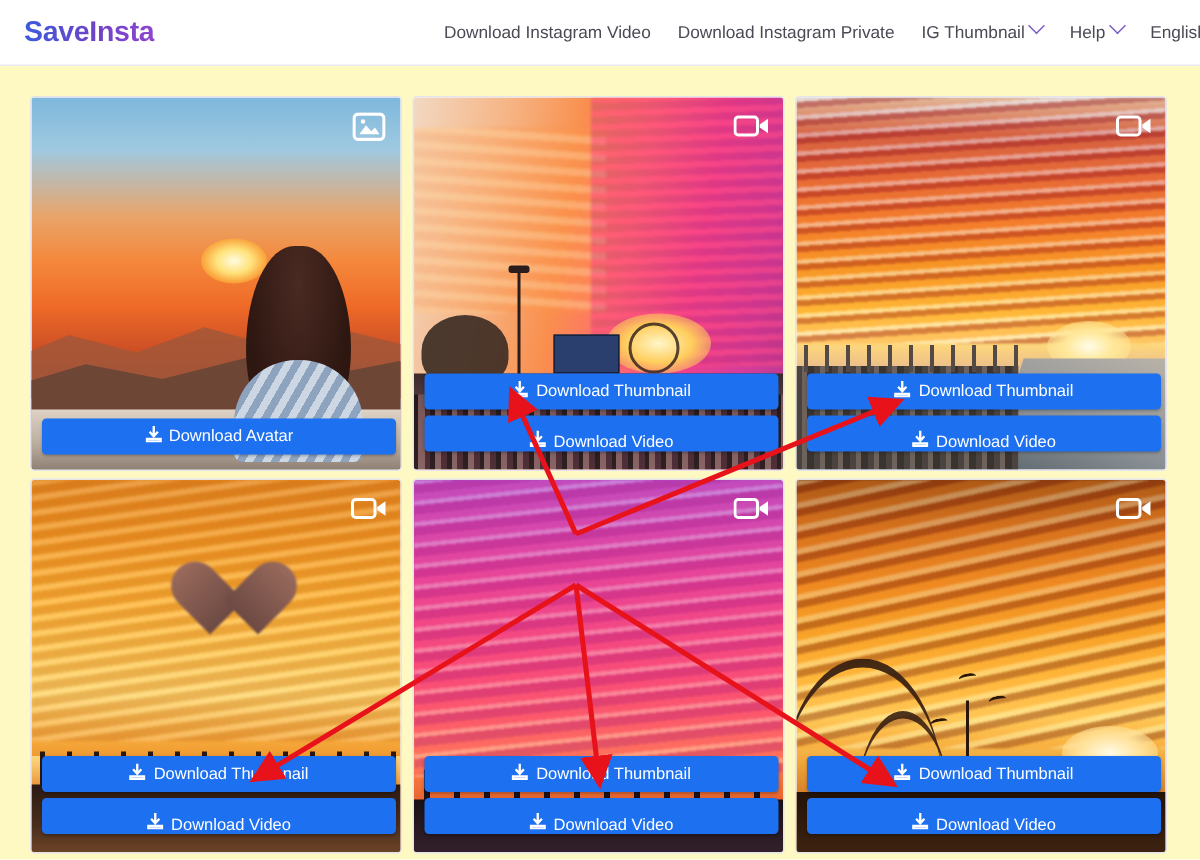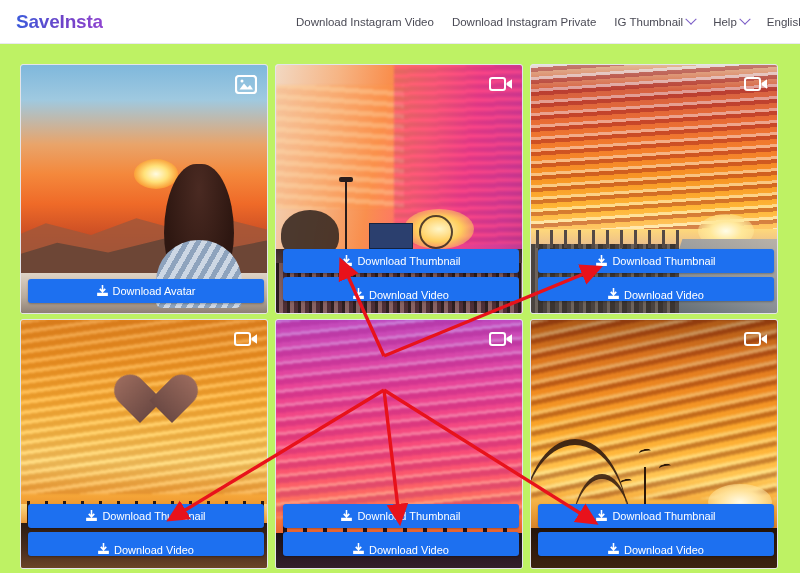--- a/index.html
+++ b/index.html
@@ -2,21 +2,21 @@
 <html><head>
 <meta charset="utf-8">
 <style>
   * { box-sizing: border-box; margin: 0; padding: 0; }
   html, body {
     width: 800px; height: 573px;
     background: #ffffff;
     font-family: "Liberation Sans", sans-serif;
     overflow: hidden;
   }
-  #root { position: relative; width: 800px; height: 573px; background:#bef264; }
+  #root { position: relative; width: 800px; height: 573px; background:#fef9c3; }
 
   
   .header {
     position: absolute; left:0; top:0; width:800px; height:44px;
     background:#ffffff;
     border-bottom:1px solid #e9e9ef;
     display:flex; align-items:center;
   }
   .logo {
     position:absolute; left:16px; top:11px;
@@ -24,21 +24,21 @@
     background: linear-gradient(90deg,#3b5bdb 0%, #6f43c8 55%, #8e44d0 100%);
     -webkit-background-clip: text; background-clip:text;
     -webkit-text-fill-color: transparent; color:#5b4bd0;
   }
   .nav {
     position:absolute; left:296px; top:0; height:44px;
     display:flex; align-items:center; gap:18px;
   }
   .nav-item {
     font-size:11.5px; color:#4a4a55; white-space:nowrap;
-    display:flex; align-items:center; gap:4px; cursor:pointer;
+    display:flex; gap:4px; cursor:pointer;
   }
   .chev {
     display:inline-block; width:8px; height:8px;
     border-right:1.6px solid #7a5cc6; border-bottom:1.6px solid #7a5cc6;
     transform: rotate(45deg) translate(-2px,-2px);
   }
 
   
   .grid {
     position:absolute; left:20px; top:64px;

